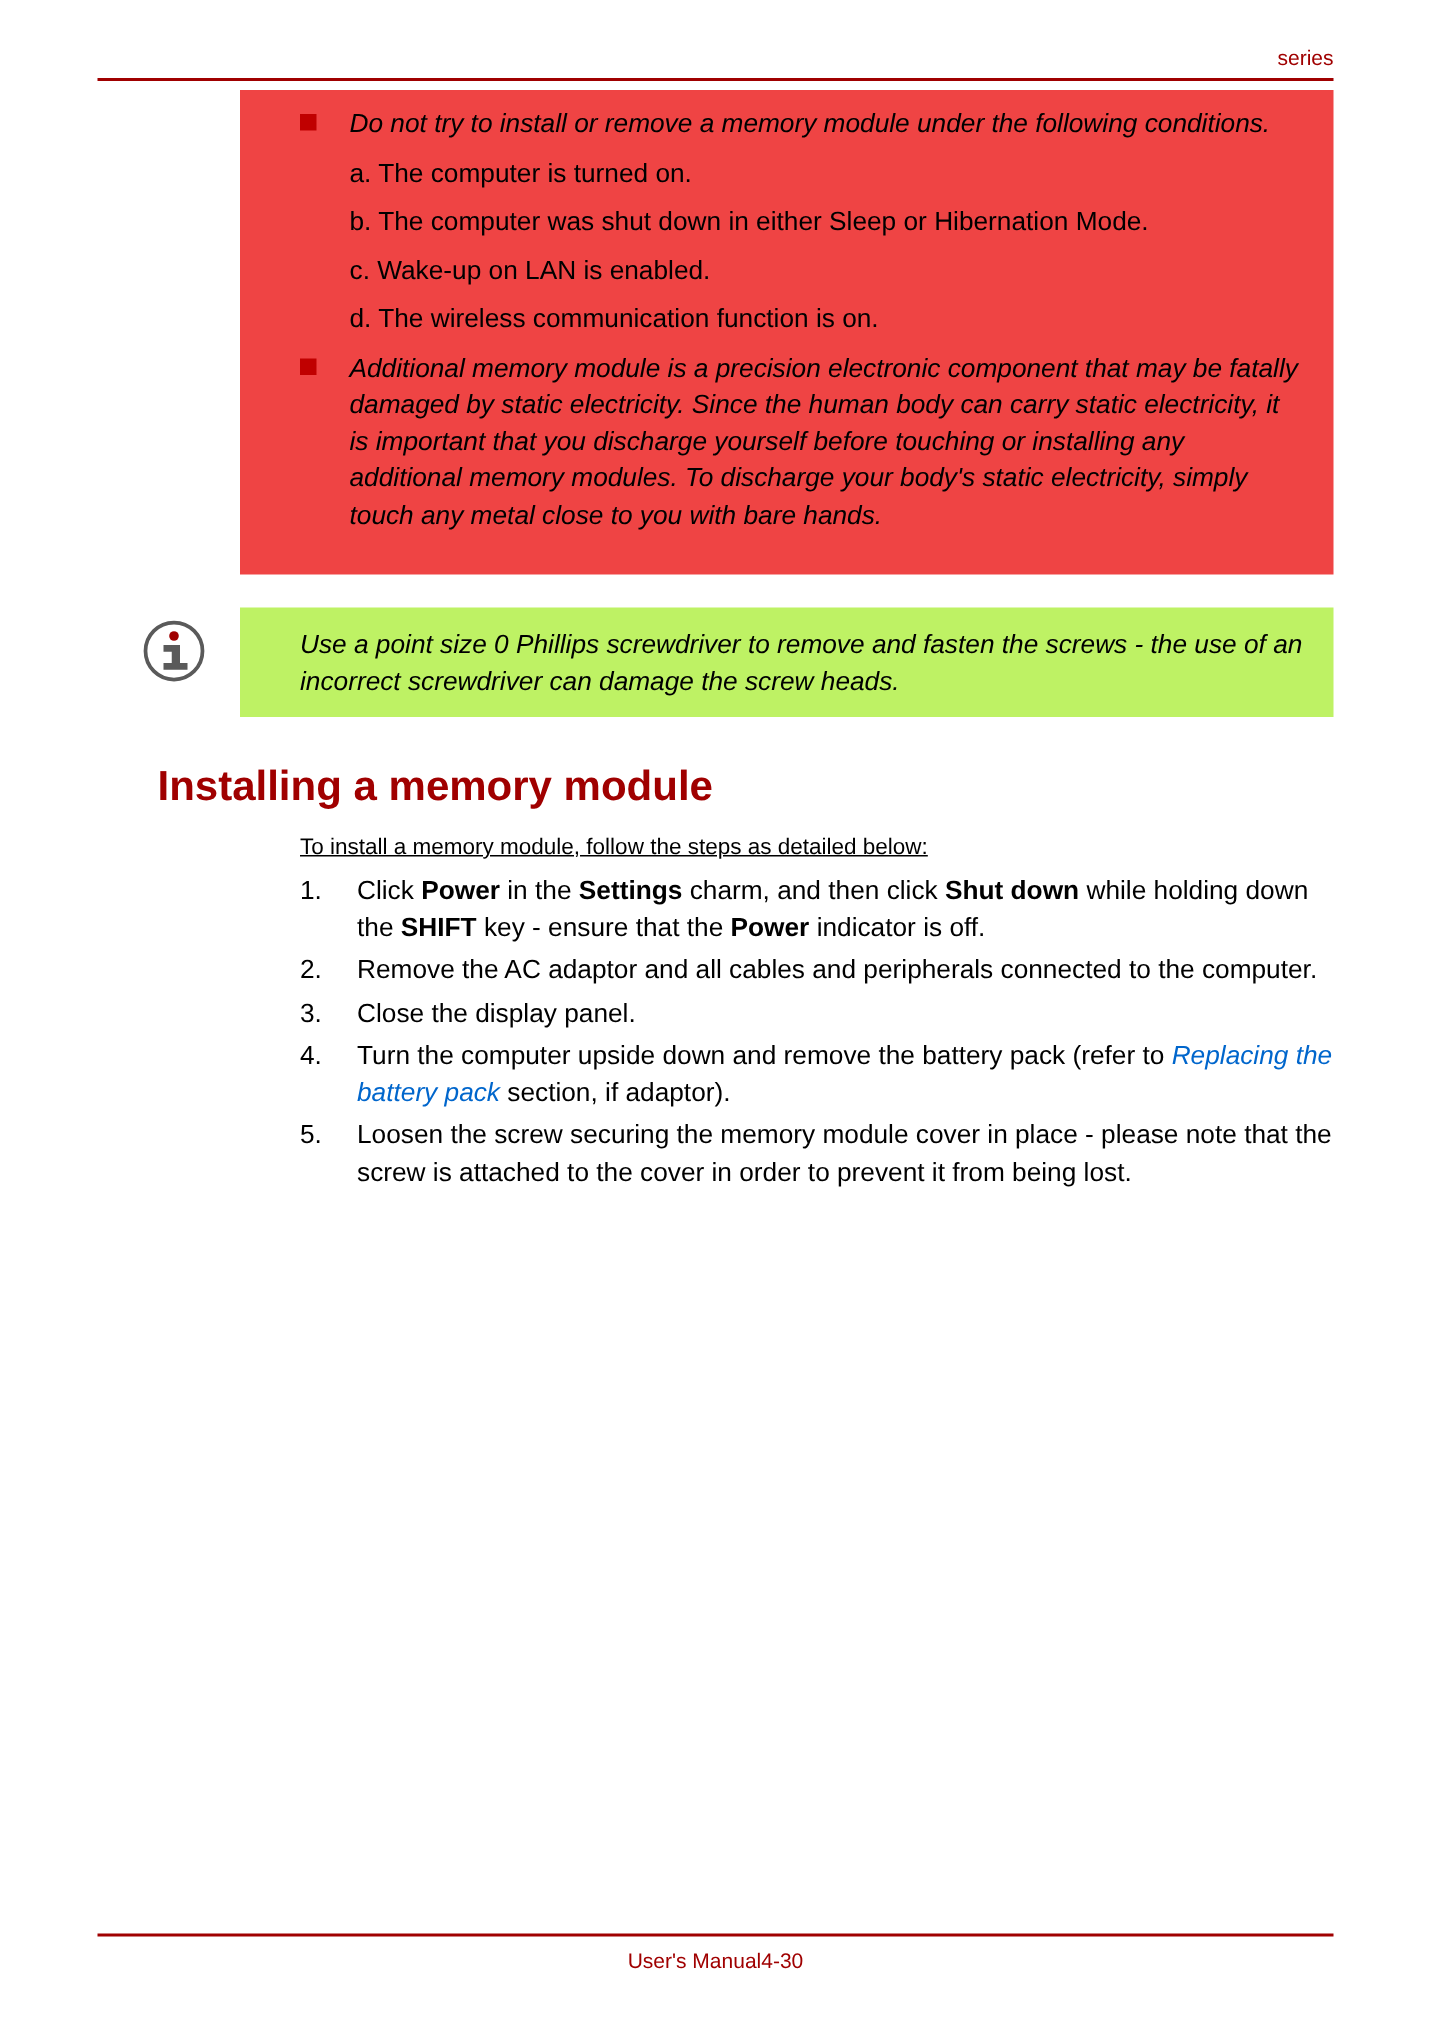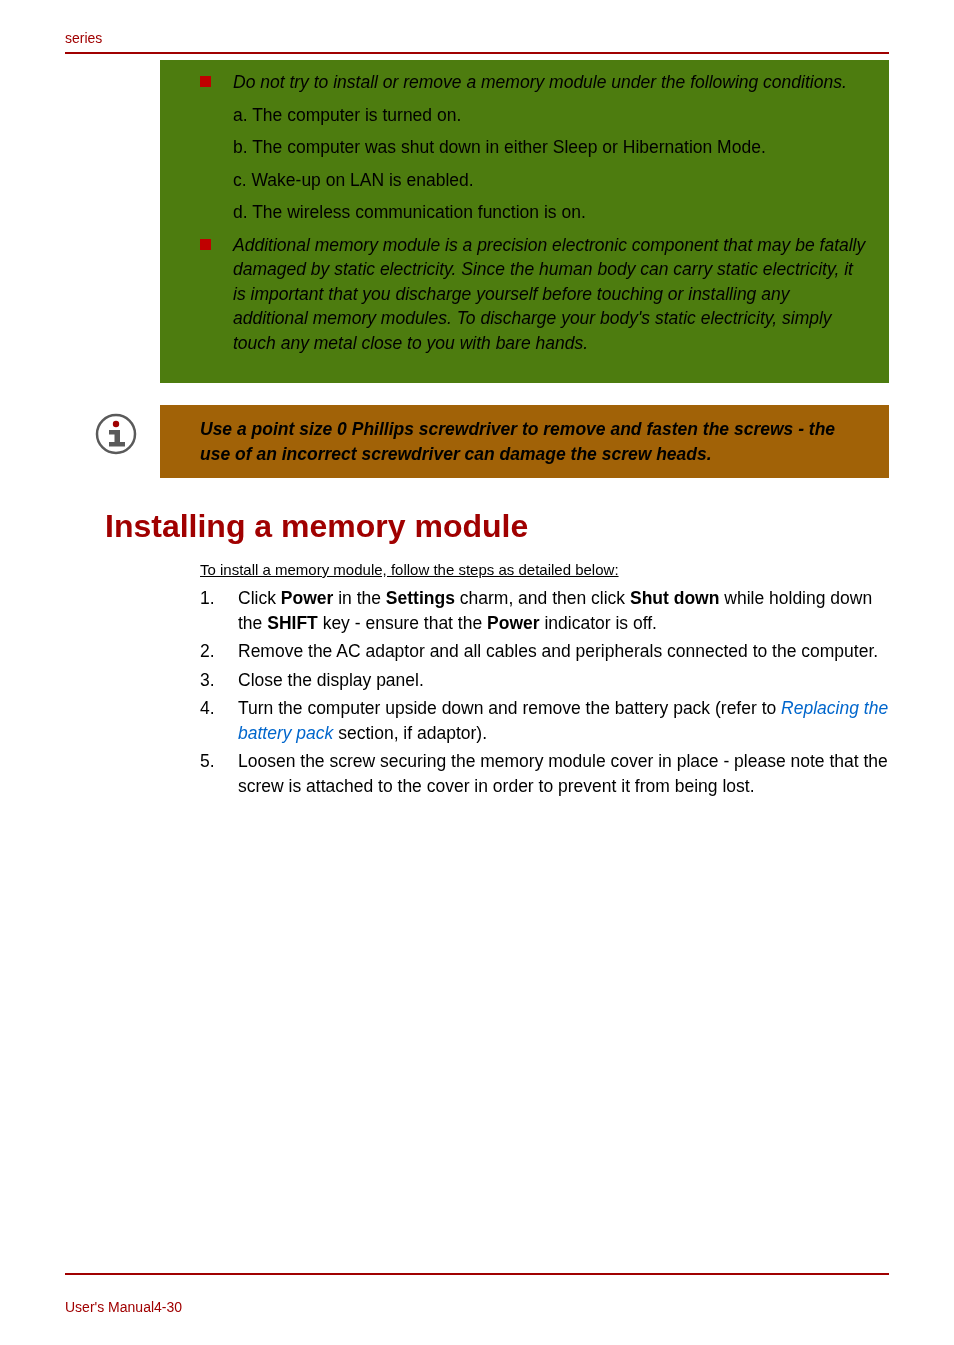--- a/index.html
+++ b/index.html
@@ -9,29 +9,29 @@
     }
     body {
       font-family: Arial, Helvetica, sans-serif;
       background: #ffffff;
       width: 954px;
       height: 1345px;
       position: relative;
       padding: 30px 65px 30px 65px;
     }
     .header-label {
-      text-align: left;
+      text-align: right;
       color: #a00000;
       font-size: 14px;
       padding-bottom: 6px;
       border-bottom: 2px solid #a00000;
       margin-bottom: 6px;
     }
     .warnings-box {
-      background: #4d7c0f;
+      background: #ef4444;
       padding: 10px 20px 20px 40px;
       margin-left: 95px;
       margin-top: 0;
     }
     .warn-item {
       display: flex;
       margin-bottom: 8px;
       align-items: flex-start;
     }
     .red-square {
@@ -50,44 +50,43 @@
       flex: 1;
     }
     .sub-item {
       font-size: 17.5px;
       line-height: 1.4;
       color: #000;
       margin-left: 33px;
       margin-bottom: 8px;
     }
     .info-box {
-      background: #a16207;
+      background: #bef264;
       margin-top: 22px;
       margin-left: 95px;
       padding: 12px 20px 12px 0;
       position: relative;
-      font-weight: bold;
     }
     .info-icon {
       position: absolute;
       left: -65px;
       top: 8px;
       width: 42px;
       height: 42px;
     }
     .info-text {
       font-style: italic;
       font-size: 17.5px;
       line-height: 1.4;
       color: #000;
       margin-left: 40px;
     }
     .section-heading {
       color: #a00000;
-      font-size: 32px;
+      font-size: 28px;
       font-weight: bold;
       font-family: Arial, Helvetica, sans-serif;
       margin-top: 30px;
       margin-left: 40px;
       margin-bottom: 14px;
     }
     .body-text {
       font-size: 15px;
       line-height: 1.4;
       margin-left: 135px;
@@ -115,23 +114,23 @@
     .link {
       color: #0066cc;
       font-style: italic;
     }
     .footer {
       position: absolute;
       bottom: 30px;
       left: 65px;
       right: 65px;
       border-top: 2px solid #a00000;
-      padding-top: 24px;
+      padding-top: 8px;
       display: flex;
-      justify-content: flex-start;
+      justify-content: center;
       color: #a00000;
       font-size: 14px;
     }
   </style>
 </head>
 <body>
 
 <div class="header-label">series</div>
 
 <div class="warnings-box">

